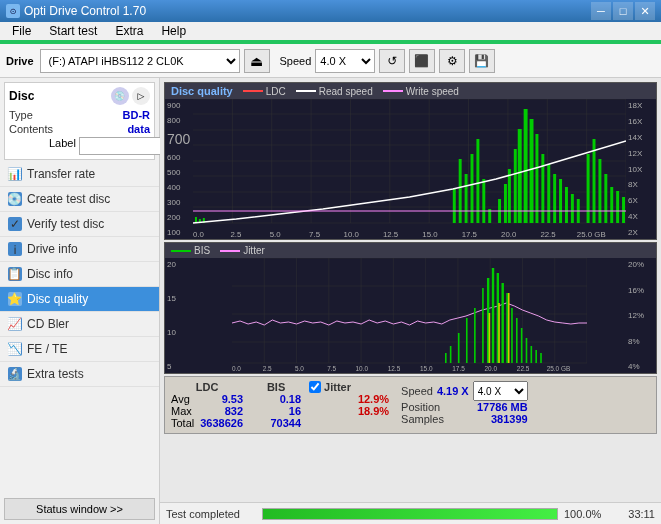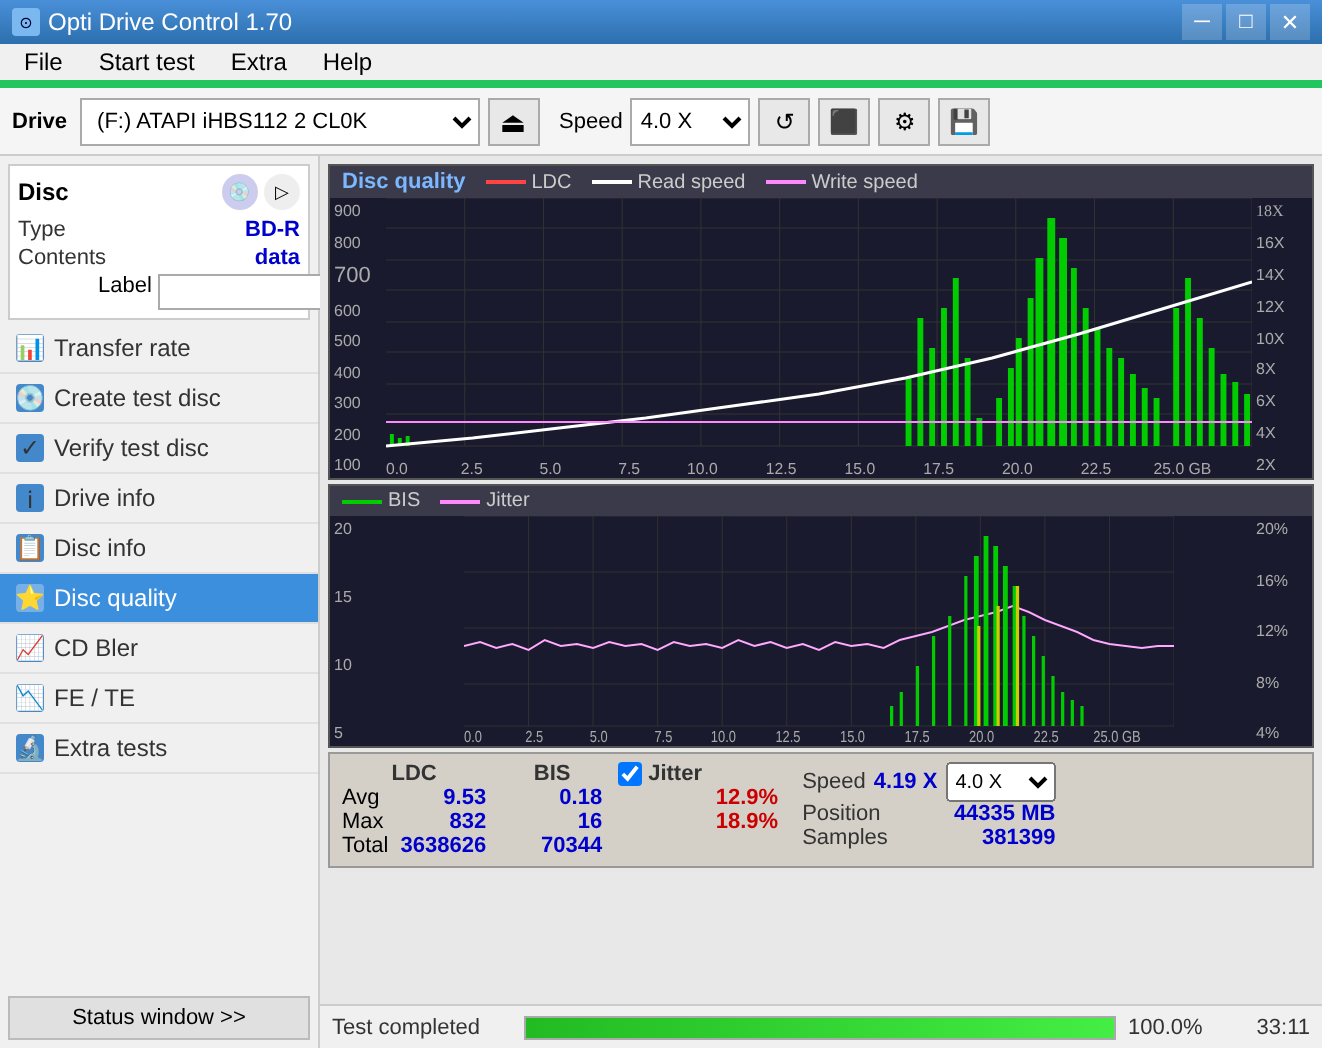--- a/index.html
+++ b/index.html
@@ -195,21 +195,21 @@
             <div class="legend-item">
               <div class="legend-color" style="background:#ff88ff;"></div>
               <span>Write speed</span>
             </div>
           </div>
           <div style="display:flex; height:140px; background:#1a1a2e;">
 
             <div style="width:28px; display:flex; flex-direction:column; justify-content:space-between; padding:2px 2px; background:#1a1a2e;">
               <span style="font-size:8px;color:#aaa;">900</span>
               <span style="font-size:8px;color:#aaa;">800</span>
-              <span style="font-size:11px;color:#aaa;">700</span>
+              <span style="font-size:14px;color:#aaa;">700</span>
               <span style="font-size:8px;color:#aaa;">600</span>
               <span style="font-size:8px;color:#aaa;">500</span>
               <span style="font-size:8px;color:#aaa;">400</span>
               <span style="font-size:8px;color:#aaa;">300</span>
               <span style="font-size:8px;color:#aaa;">200</span>
               <span style="font-size:8px;color:#aaa;">100</span>
             </div>
 
             <div style="flex:1;position:relative;">
               <svg width="100%" height="100%" viewBox="0 0 440 140" preserveAspectRatio="none">
@@ -282,21 +282,21 @@
                 <text x="193" y="138" font-size="8" fill="#aaa">12.5</text>
                 <text x="233" y="138" font-size="8" fill="#aaa">15.0</text>
                 <text x="273" y="138" font-size="8" fill="#aaa">17.5</text>
                 <text x="313" y="138" font-size="8" fill="#aaa">20.0</text>
                 <text x="353" y="138" font-size="8" fill="#aaa">22.5</text>
                 <text x="390" y="138" font-size="8" fill="#aaa">25.0 GB</text>
               </svg>
             </div>
 
             <div style="width:30px; display:flex; flex-direction:column; justify-content:space-between; padding:2px 2px; background:#1a1a2e;">
-              <span style="font-size:8px;color:#aaa;font-family:Liberation Serif, serif;">18X</span>
+              <span style="font-size:8px;color:#aaa;">18X</span>
               <span style="font-size:8px;color:#aaa;">16X</span>
               <span style="font-size:8px;color:#aaa;">14X</span>
               <span style="font-size:8px;color:#aaa;">12X</span>
               <span style="font-size:8px;color:#aaa;">10X</span>
               <span style="font-size:8px;color:#aaa;">8X</span>
               <span style="font-size:8px;color:#aaa;">6X</span>
               <span style="font-size:8px;color:#aaa;">4X</span>
               <span style="font-size:8px;color:#aaa;">2X</span>
             </div>
           </div>
@@ -436,21 +436,21 @@
           <div style="display:flex;flex-direction:column;min-width:100px;margin-left:4px;">
             <div style="display:flex;gap:4px;align-items:center;">
               <span style="color:#333;">Speed</span>
               <span style="color:#0000cc;font-weight:bold;">4.19 X</span>
               <select style="height:20px;font-size:10px;width:55px;">
                 <option>4.0 X</option>
               </select>
             </div>
             <div style="display:flex;justify-content:space-between;gap:4px;">
               <span style="color:#333;">Position</span>
-              <span style="color:#0000cc;font-weight:bold;">44335 MB</span>
+              <span style="color:#0000cc;font-weight:bold;">17786 MB</span>
             </div>
             <div style="display:flex;justify-content:space-between;gap:4px;">
               <span style="color:#333;">Samples</span>
               <span style="color:#0000cc;font-weight:bold;">381399</span>
             </div>
           </div>
 
         </div>
       </div>
 

